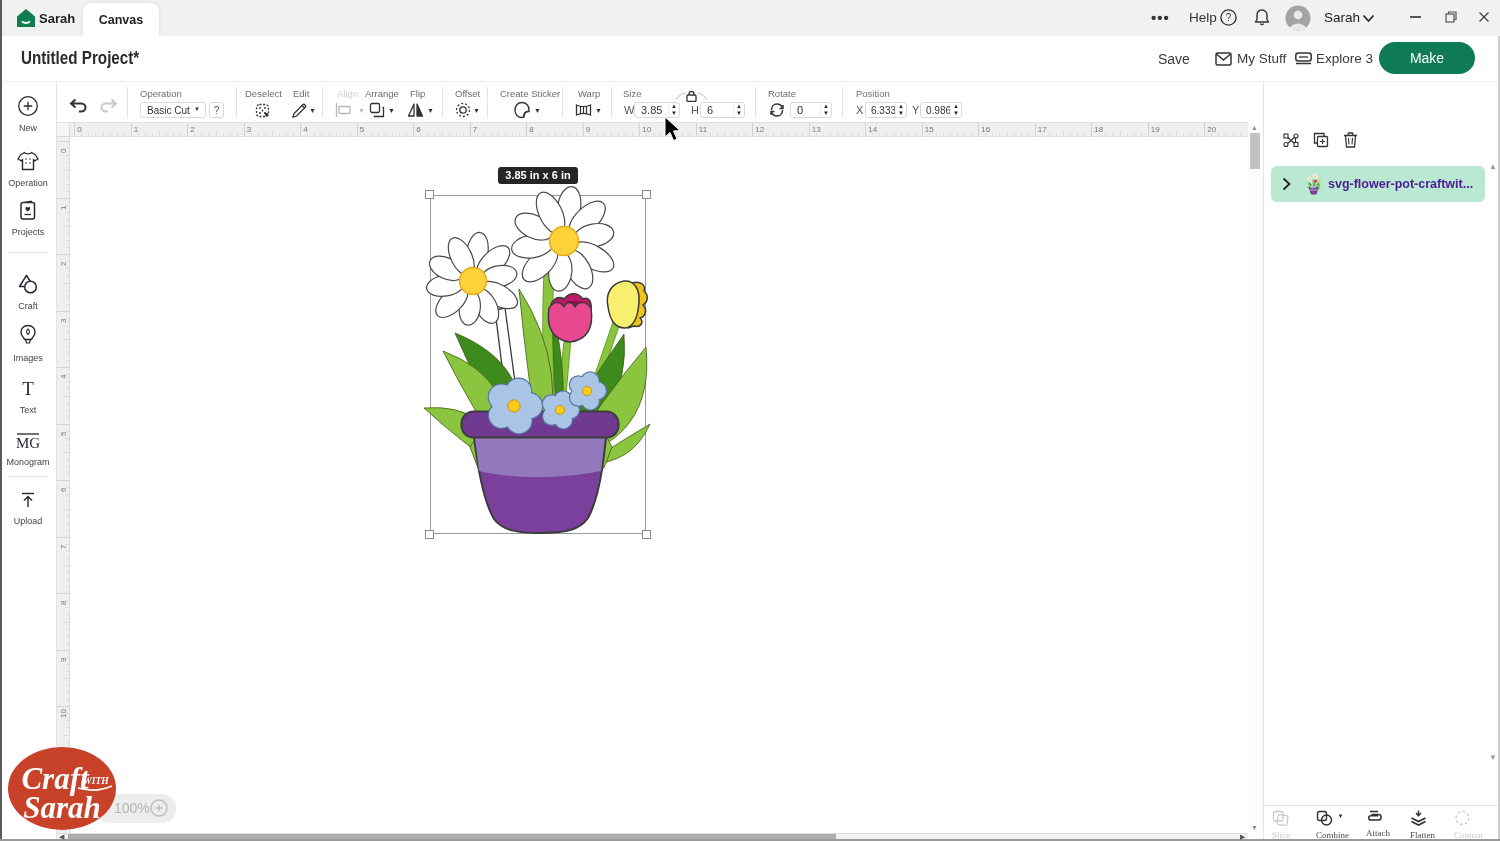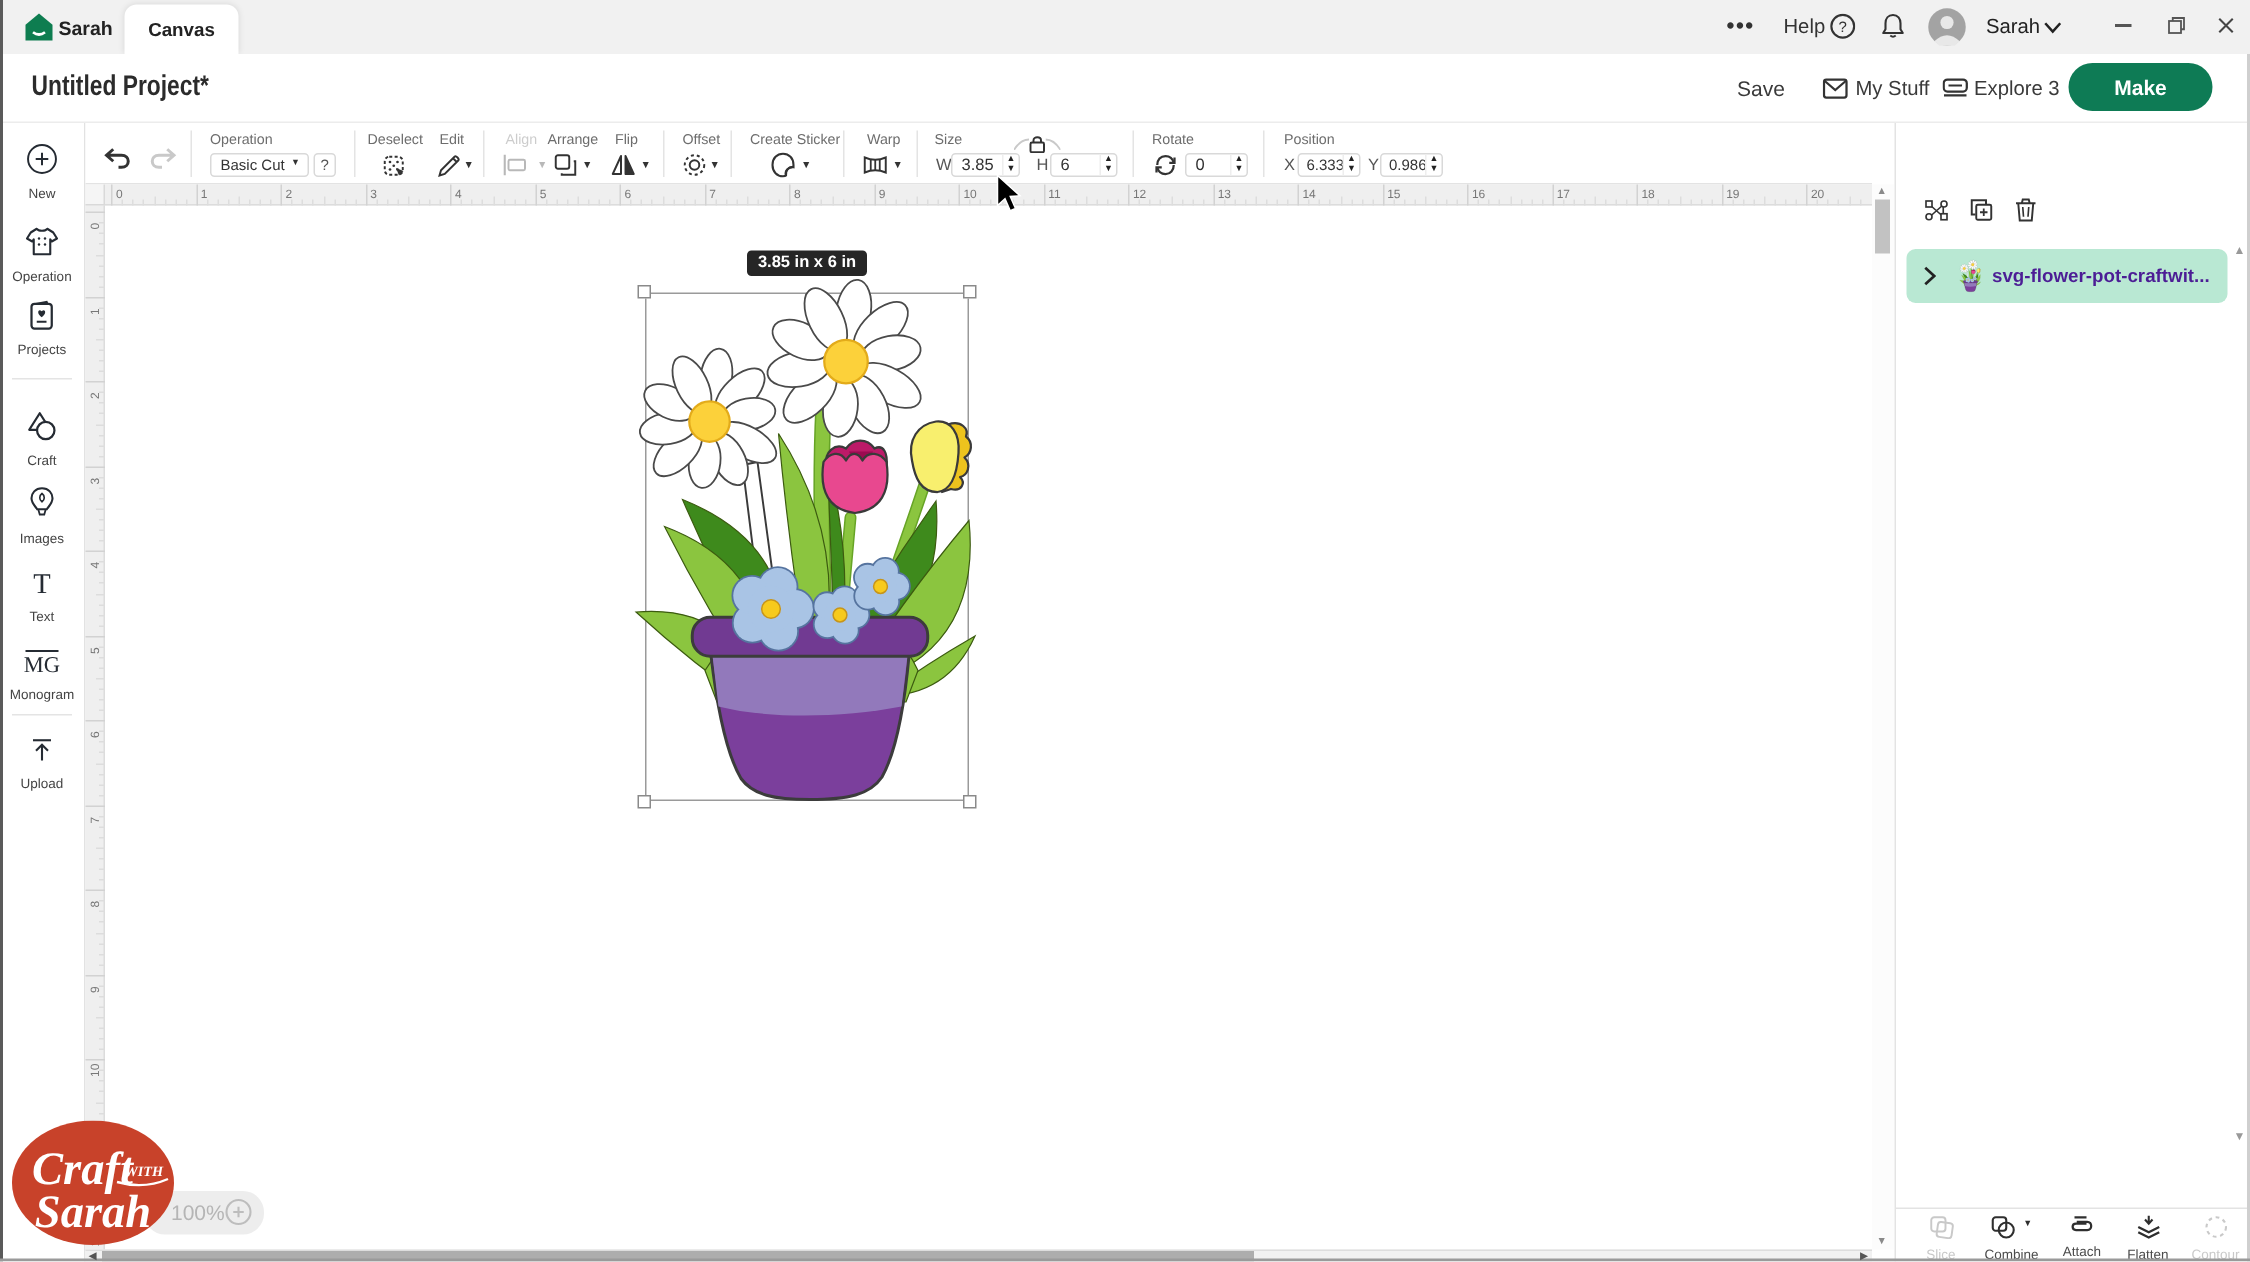--- a/index.html
+++ b/index.html
@@ -14,21 +14,21 @@
                border-radius:8px 8px 0 0; box-shadow:0 0 4px rgba(0,0,0,.10); }
   #canvastab span { position:absolute; left:0; right:0; top:10px; text-align:center;
                font-size:12.5px; font-weight:700; color:#222; }
   .homelbl { left:39px; top:11px; font-size:13px; font-weight:700; color:#222; }
 
   
   #header { left:0; top:36px; width:1500px; height:46px; background:#fff; border-bottom:1px solid #ececec; }
   #ptitle { left:21px; top:11px; font-size:19px; font-weight:700; color:#2b2b2b; transform:scaleX(.80); transform-origin:left center; }
   .hbtn { top:15px; font-size:14px; color:#3a3a3a; }
   #makebtn { left:1379px; top:6px; width:96px; height:32px; background:#0e7b55; border-radius:16px;
-             color:#fff; font-weight:700; font-size:14px; text-align:center; line-height:32px; }
+             color:#fff; font-weight:400; font-size:14px; text-align:center; line-height:32px; }
 
   
   #toolbar { left:57px; top:82px; width:1191px; height:41px; background:#fff; border-bottom:1px solid #e3e3e3; }
   .tlabel { font-size:9.5px; color:#6d6d6d; top:88px; position:absolute; white-space:nowrap; }
   .tsep { position:absolute; top:87px; height:31px; width:1px; background:#e4e4e4; }
   .disabled { opacity:.34; }
 
   
   #sidebar { left:0; top:82px; width:57px; height:759px; background:#fff; border-right:1px solid #e2e2e2; }
   .sideitem { position:absolute; left:0; width:56px; text-align:center; }
@@ -64,21 +64,21 @@
   #rpanel { left:1263px; top:82px; width:237px; height:759px; background:#fff; border-left:1px solid #e3e3e3; }
   #ptabs { position:absolute; left:0; top:0; width:237px; height:38px; border-bottom:1px solid #e2e2e2; }
   #layers-lbl { position:absolute; left:17px; top:13px; font-size:13px; font-weight:700; color:#0f7b55; }
   #layers-under { position:absolute; left:4px; top:35px; width:59px; height:3px; background:#0f7b55; border-radius:2px;}
   #csync-lbl { position:absolute; left:74px; top:13px; font-size:13px; color:#555; }
   #mintrow { position:absolute; left:7px; top:84px; width:214px; height:36px; background:#b9e8d3; border-radius:6px; }
   #blankrow { position:absolute; left:0; top:683px; width:237px; height:40px; background:#f7f7f7;
               border-top:1px solid #e3e3e3; }
   #blankswatch { position:absolute; left:13px; top:6px; width:40px; height:28px; background:#fff; border:1px solid #b9b9b9; }
   #bottombar { position:absolute; left:0; top:723px; width:237px; height:36px; background:#fff; border-top:1px solid #e3e3e3; }
-  .bitem { position:absolute; top:4px; width:44px; text-align:center; }
+  .bitem { position:absolute; top:4px; width:44px; text-align:left;font-family:Liberation Serif, serif; }
   .bitem .blbl { display:block; font-size:9px; color:#4a4a4a; margin-top:0px; }
 </style>
 </head>
 <body>
 
 <div id="topbar" class="abs">
   <svg class="abs" style="left:16px;top:8px" width="20" height="20" viewBox="0 0 20 20">
     <path d="M10 1 L19 8.5 L19 19 L1 19 L1 8.5 Z" fill="#0e7d50"></path>
     <path d="M6 13.5 Q10 16.5 14 13.5" stroke="#fff" stroke-width="1.8" fill="none"></path>
   </svg>

